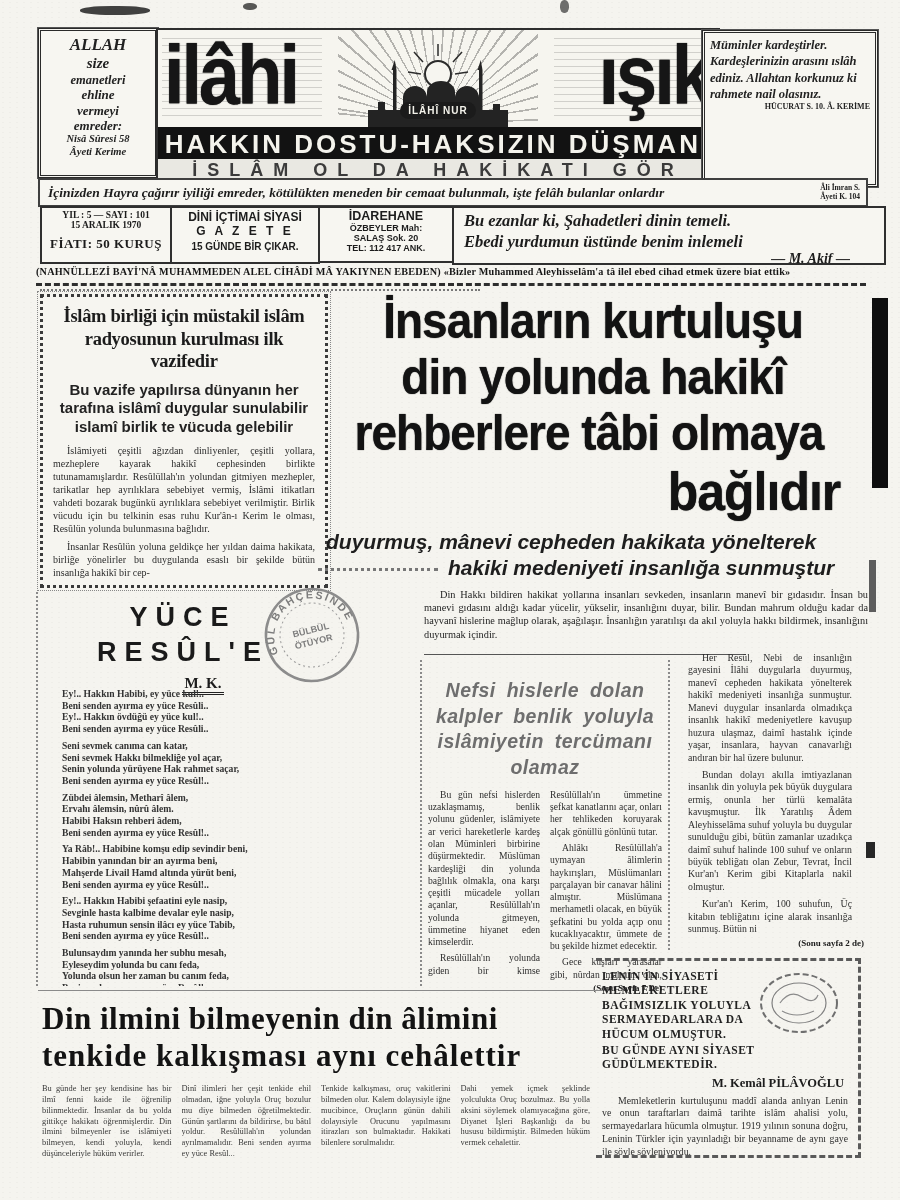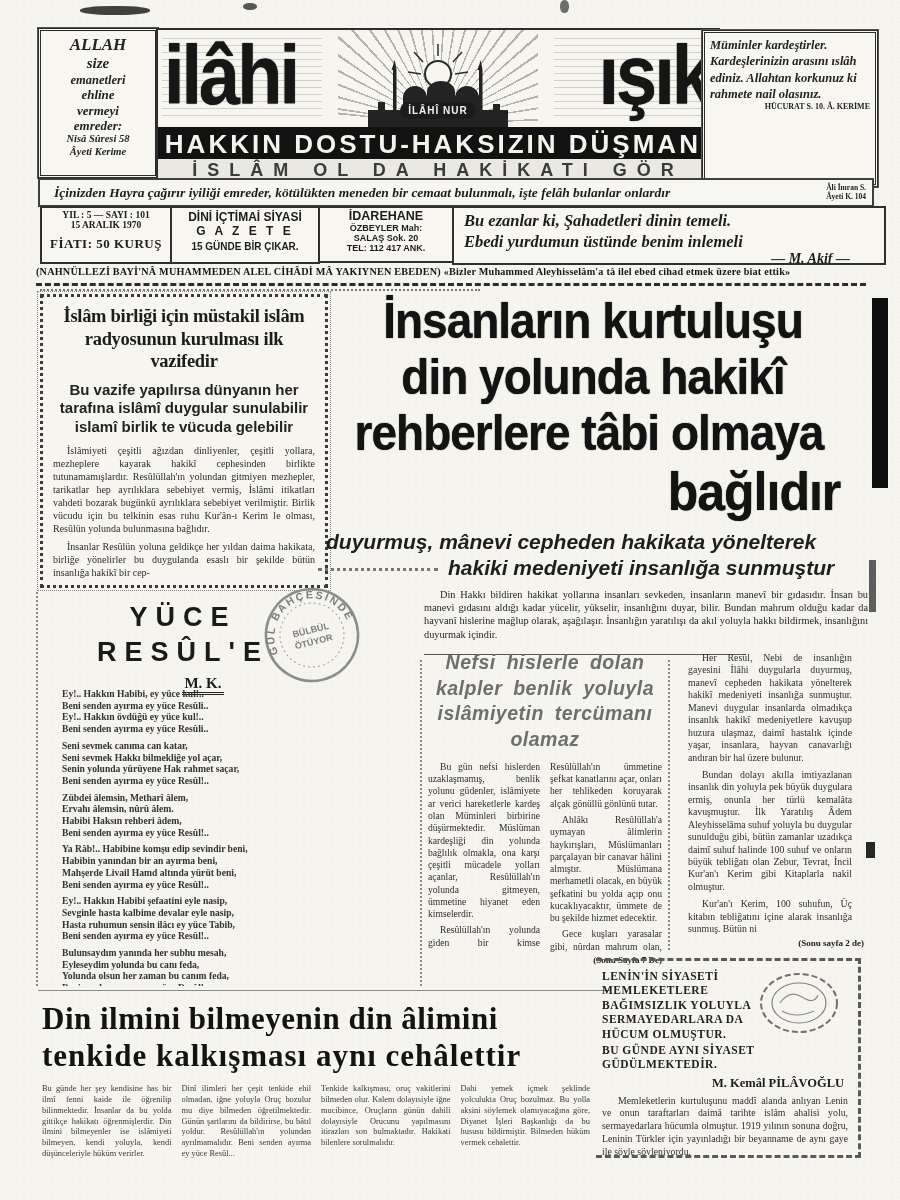--- a/index.html
+++ b/index.html
@@ -21,21 +21,21 @@
     background:repeating-linear-gradient(180deg, rgba(0,0,0,.30) 0 1px, transparent 1px 7px);opacity:.5;}
   .title-word{position:absolute;top:-2px;font-family:"Liberation Sans",sans-serif;font-weight:bold;
     font-size:74px;letter-spacing:-3px;color:#161616;transform:scaleY(1.12);transform-origin:top;
     text-shadow:0 0 1px #161616;}
   .banner{background:#121212;color:#f4f3ec;text-align:center;font-weight:bold;
     font-family:"Liberation Sans",sans-serif;font-size:26px;letter-spacing:3px;line-height:30px;height:30px;
     border-top:2px solid #121212;}
   .sub-banner{text-align:center;font-family:"Liberation Sans",sans-serif;font-weight:bold;
     font-size:18px;letter-spacing:10px;color:#3b3b3b;line-height:22px;background:rgba(0,0,0,.05);}
 
-  .verse-row{border:2px solid #3f3f3f;background:#f7f6f1;display:flex;align-items:center;padding-left:6px;}
+  .verse-row{border:2px solid #3f3f3f;background:#f7f6f1;display:flex;align-items:center;}
   .verse-text{flex:1;font-style:italic;font-weight:bold;font-size:13.5px;white-space:nowrap;overflow:hidden;padding-left:8px;}
   .verse-src{font-size:7.5px;font-weight:bold;line-height:1.1;padding:0 6px;text-align:center;}
 
   .info-cell{border:2px solid #2f2f2f;background:#f7f6f1;text-align:center;overflow:hidden;}
   .quote-cell{font-style:italic;font-weight:bold;font-size:16.5px;line-height:1.25;text-align:left;padding:3px 8px 0 10px;}
   .quote-author{text-align:right;font-size:14px;padding-right:26px;margin-top:-2px;}
 
   .pledge{font-weight:bold;font-size:10.2px;letter-spacing:.2px;white-space:nowrap;overflow:hidden;color:#161616;}
   .dash-rule{border-top:3px dashed #2e2e2e;}
   .dot-rule{border-top:2px dotted #777;}
@@ -255,21 +255,21 @@
     </div>
     <div class="stanza indented">
       <div class="pline">Bulunsaydım yanında her subhu mesah,</div>
       <div class="pline">Eyleseydim yolunda bu canı feda,</div>
       <div class="pline">Yolunda olsun her zaman bu canım feda,</div>
       <div class="pline">Beni senden ayırma ey yüce Resûl!..</div>
     </div>
   </div>
 
   <div class="abs vdot" style="left:420px;top:660px;height:326px;"></div>
-  <div class="abs" style="left:428px;top:650px;width:234px;">
+  <div class="abs" style="left:428px;top:678px;width:234px;">
     <div class="mid-head">
       <div>Nefsi hislerle dolan</div>
       <div>kalpler benlik yoluyla</div>
       <div>islâmiyetin tercümanı</div>
       <div>olamaz</div>
     </div>
     <div class="mid-body" style="margin-top:8px;height:192px;overflow:hidden;">
       <p>Bu gün nefsi hislerden uzaklaşmamış, benlik yolunu güdenler, islâmiyete ar verici hareketlerle kardeş olan Müminleri birbirine düşürmektedir. Müslüman kardeşliği din yolunda bağlılık olmakla, ona karşı çeşitli mücadele yolları açanlar, Resûlüllah'ın yolunda gitmeyen, ümmetine hiyanet eden kimselerdir.</p>
       <p>Resûlüllah'ın yolunda giden bir kimse Resûlüllah'ın ümmetine şefkat kanatlarını açar, onları her tehlikeden koruyarak alçak gönüllü gönlünü tutar.</p>
       <p>Ahlâkı Resûlüllah'a uymayan âlimlerin haykırışları, Müslümanları parçalayan bir canavar hâlini almıştır. Müslümana merhametli olacak, en büyük şefkatini bu yolda açıp onu kucaklıyacaktır, ümmete de bu şekilde hizmet edecektir.</p>

